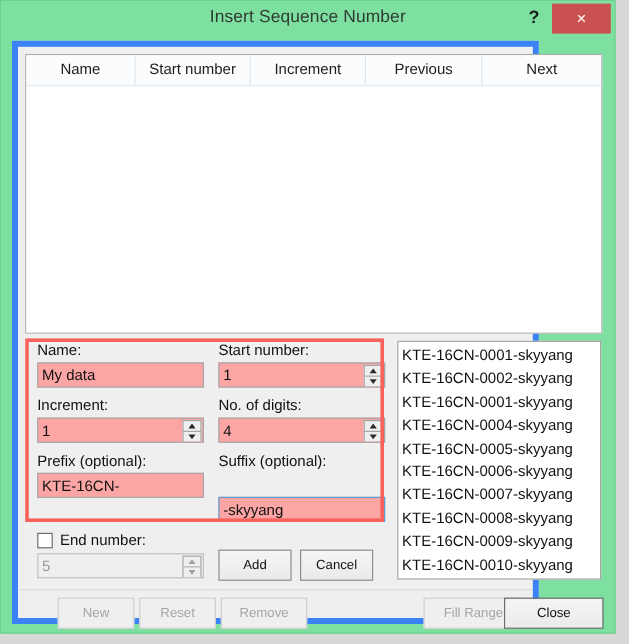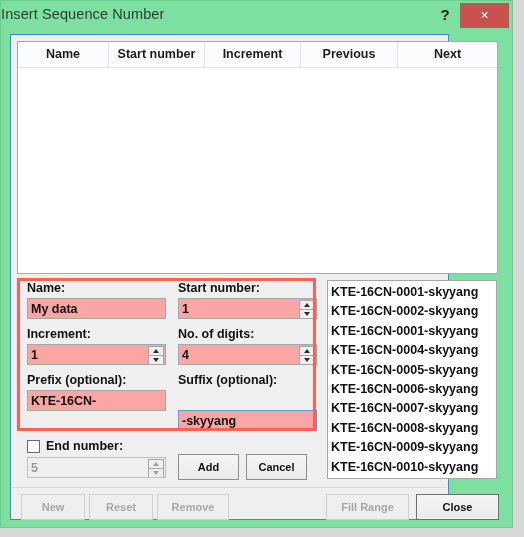--- a/index.html
+++ b/index.html
@@ -23,20 +23,21 @@
   }
 
   .titlebar {
     position: relative;
     height: 29px;
     background: #7ee0a0;
   }
   .title-text {
     position: absolute;
     left: 0; right: 0; top: 5px;
+    text-align: center;
     font-size: 14.5px;
     color: #2f3b33;
     letter-spacing: .1px;
   }
   .help-btn {
     position: absolute;
     right: 57px; top: 3px;
     width: 20px; height: 22px;
     font-size: 15px;
     font-weight: bold;
@@ -56,23 +57,22 @@
     line-height: 25px;
     cursor: default;
   }
 
   
   .client {
     position: absolute;
     left: 9px; top: 33px;
     width: 439px; height: 486px;
     background: #efefef;
-    border: 1px solid #3b82f6;
-    box-sizing: border-box;
-    font-weight: bold;
+    border: 5px solid #3b82f6;
+    box-sizing: border-box;
   }
 
   
   .grid {
     position: absolute;
     left: 6px; top: 6px;
     width: 481px; height: 233px;
     background: #ffffff;
     border: 1px solid #a9a9a9;
     box-sizing: border-box;
@@ -216,20 +216,21 @@
     text-align: center;
     cursor: default;
     display: flex;
     align-items: center;
     justify-content: center;
   }
   .btn.dis {
     color: #a6a6a6;
     border: 1px solid #cfcfcf;
     background: #efefef;
+    margin-left: 23px;
   }
   .btn.default {
     border: 1px solid #6e6e6e;
     box-shadow: inset 0 0 0 1px #f3f3f3;
   }
 
   .sep {
     position: absolute;
     left: 1px; right: 1px;
     height: 1px;

